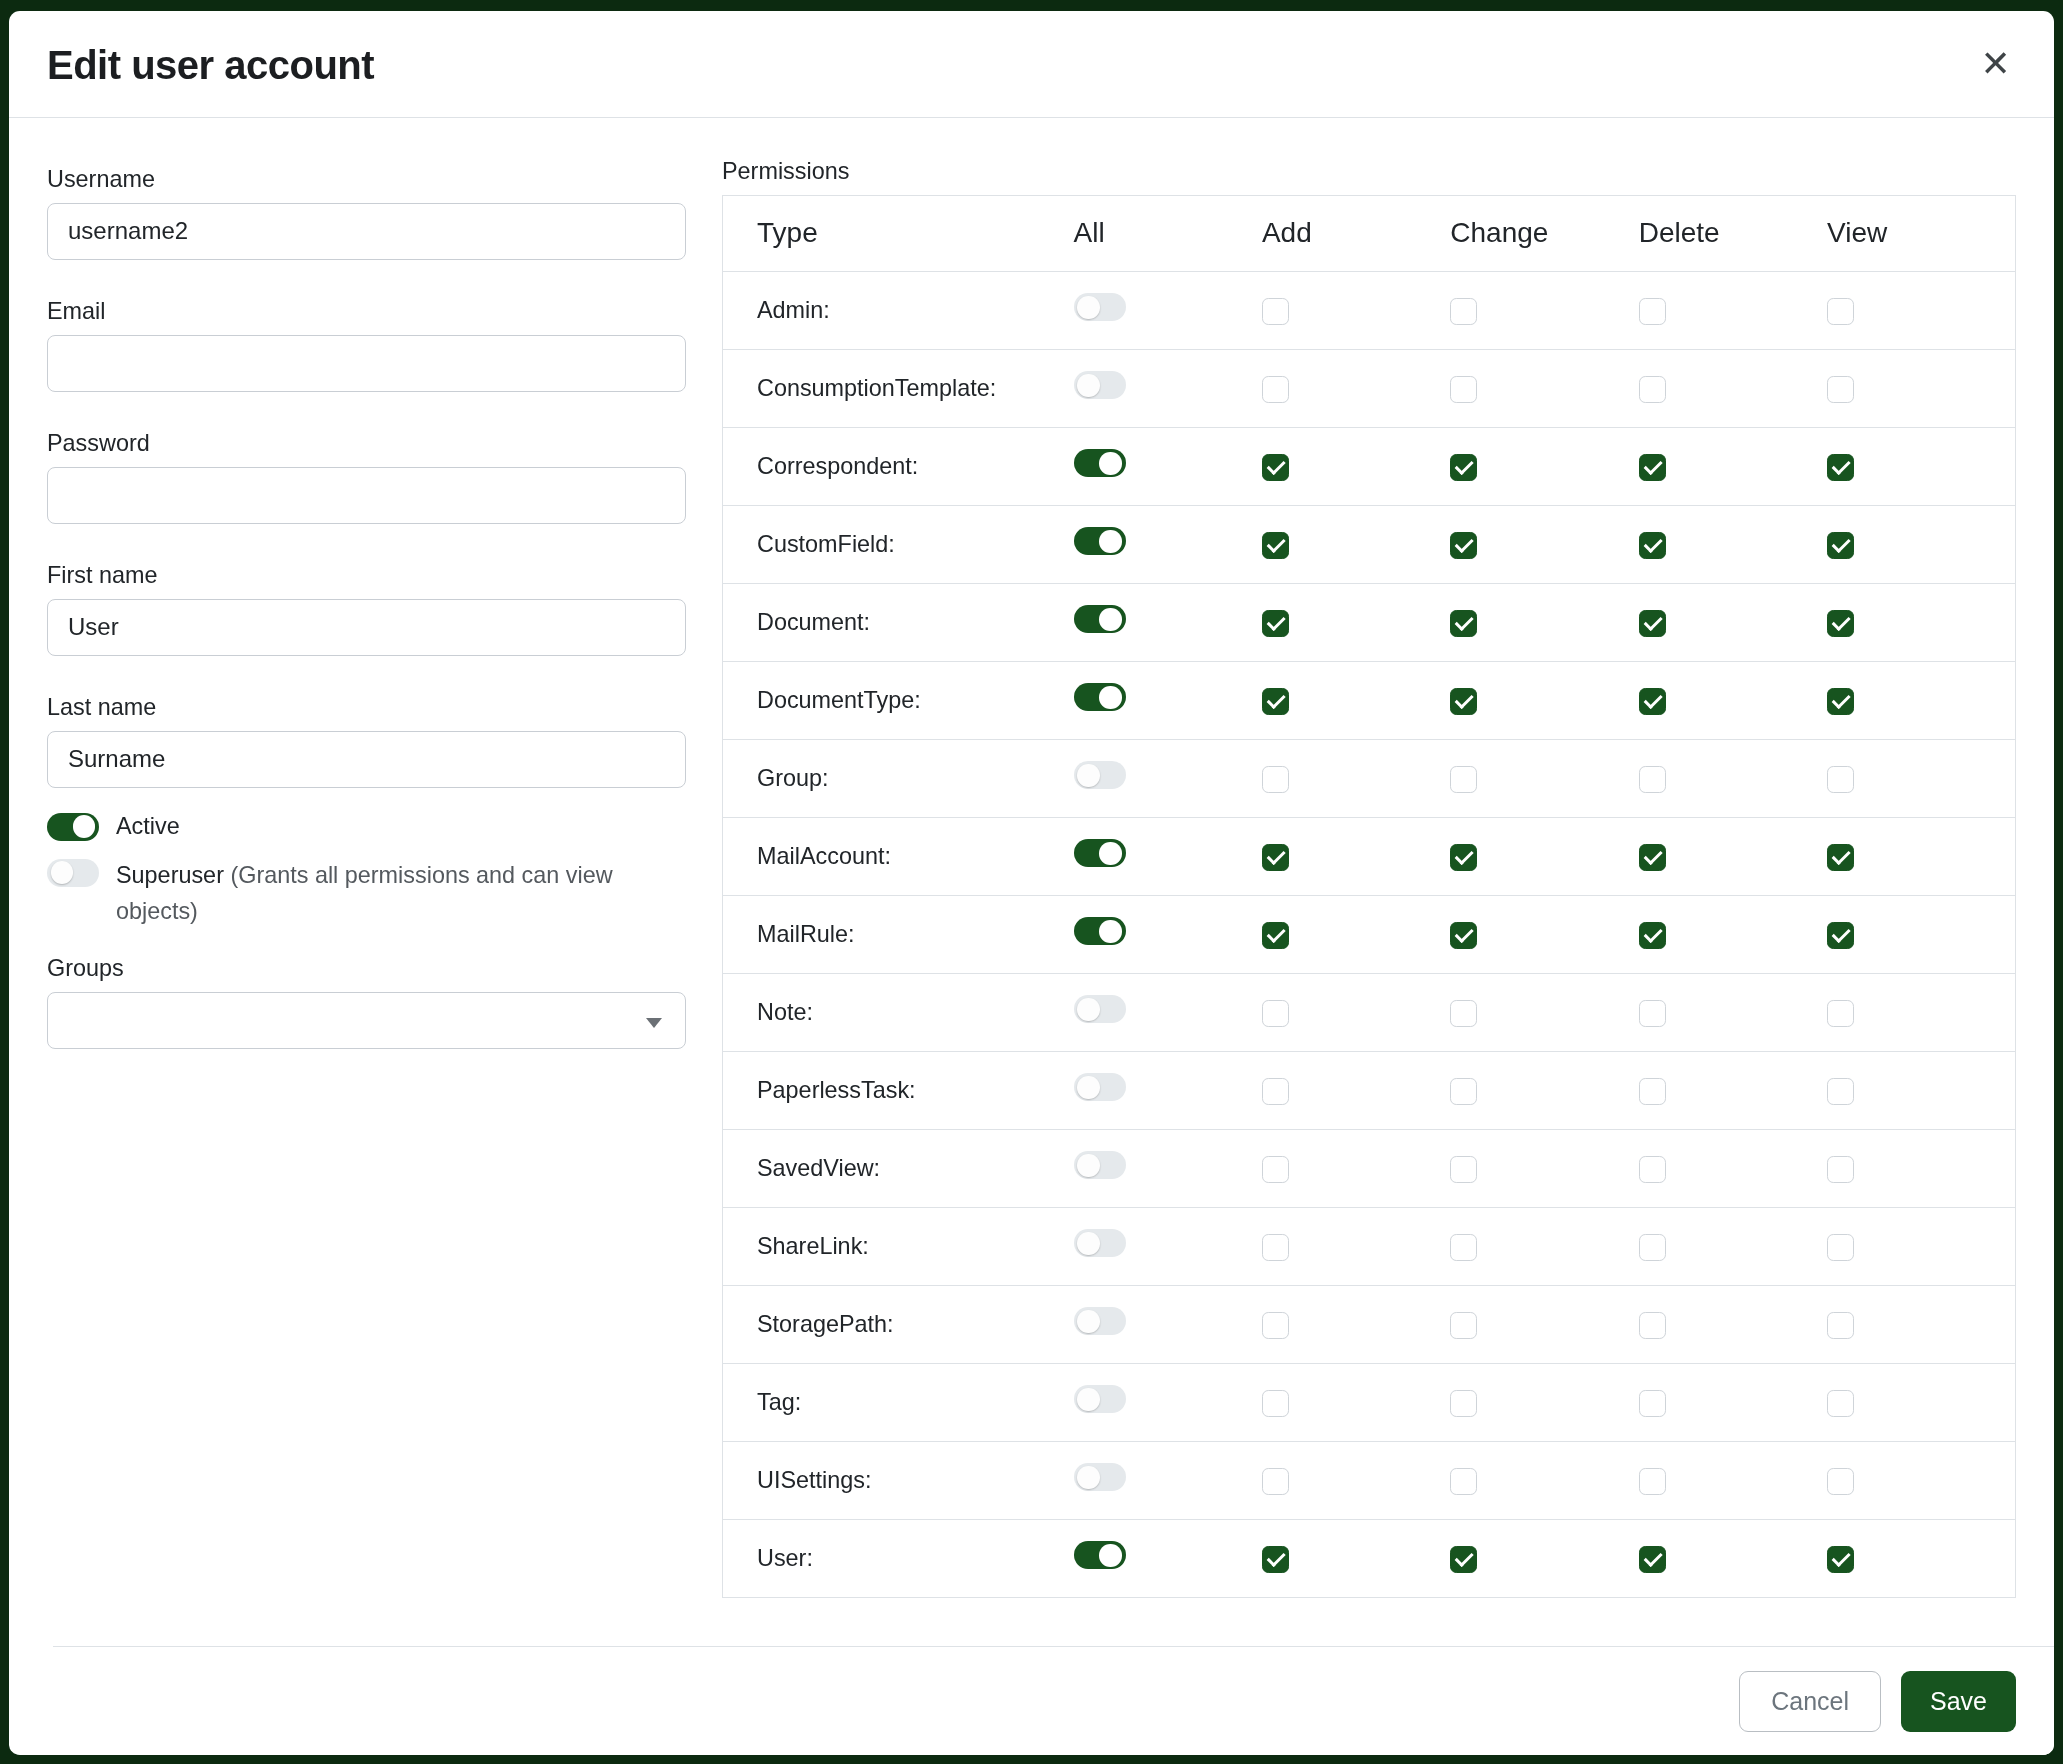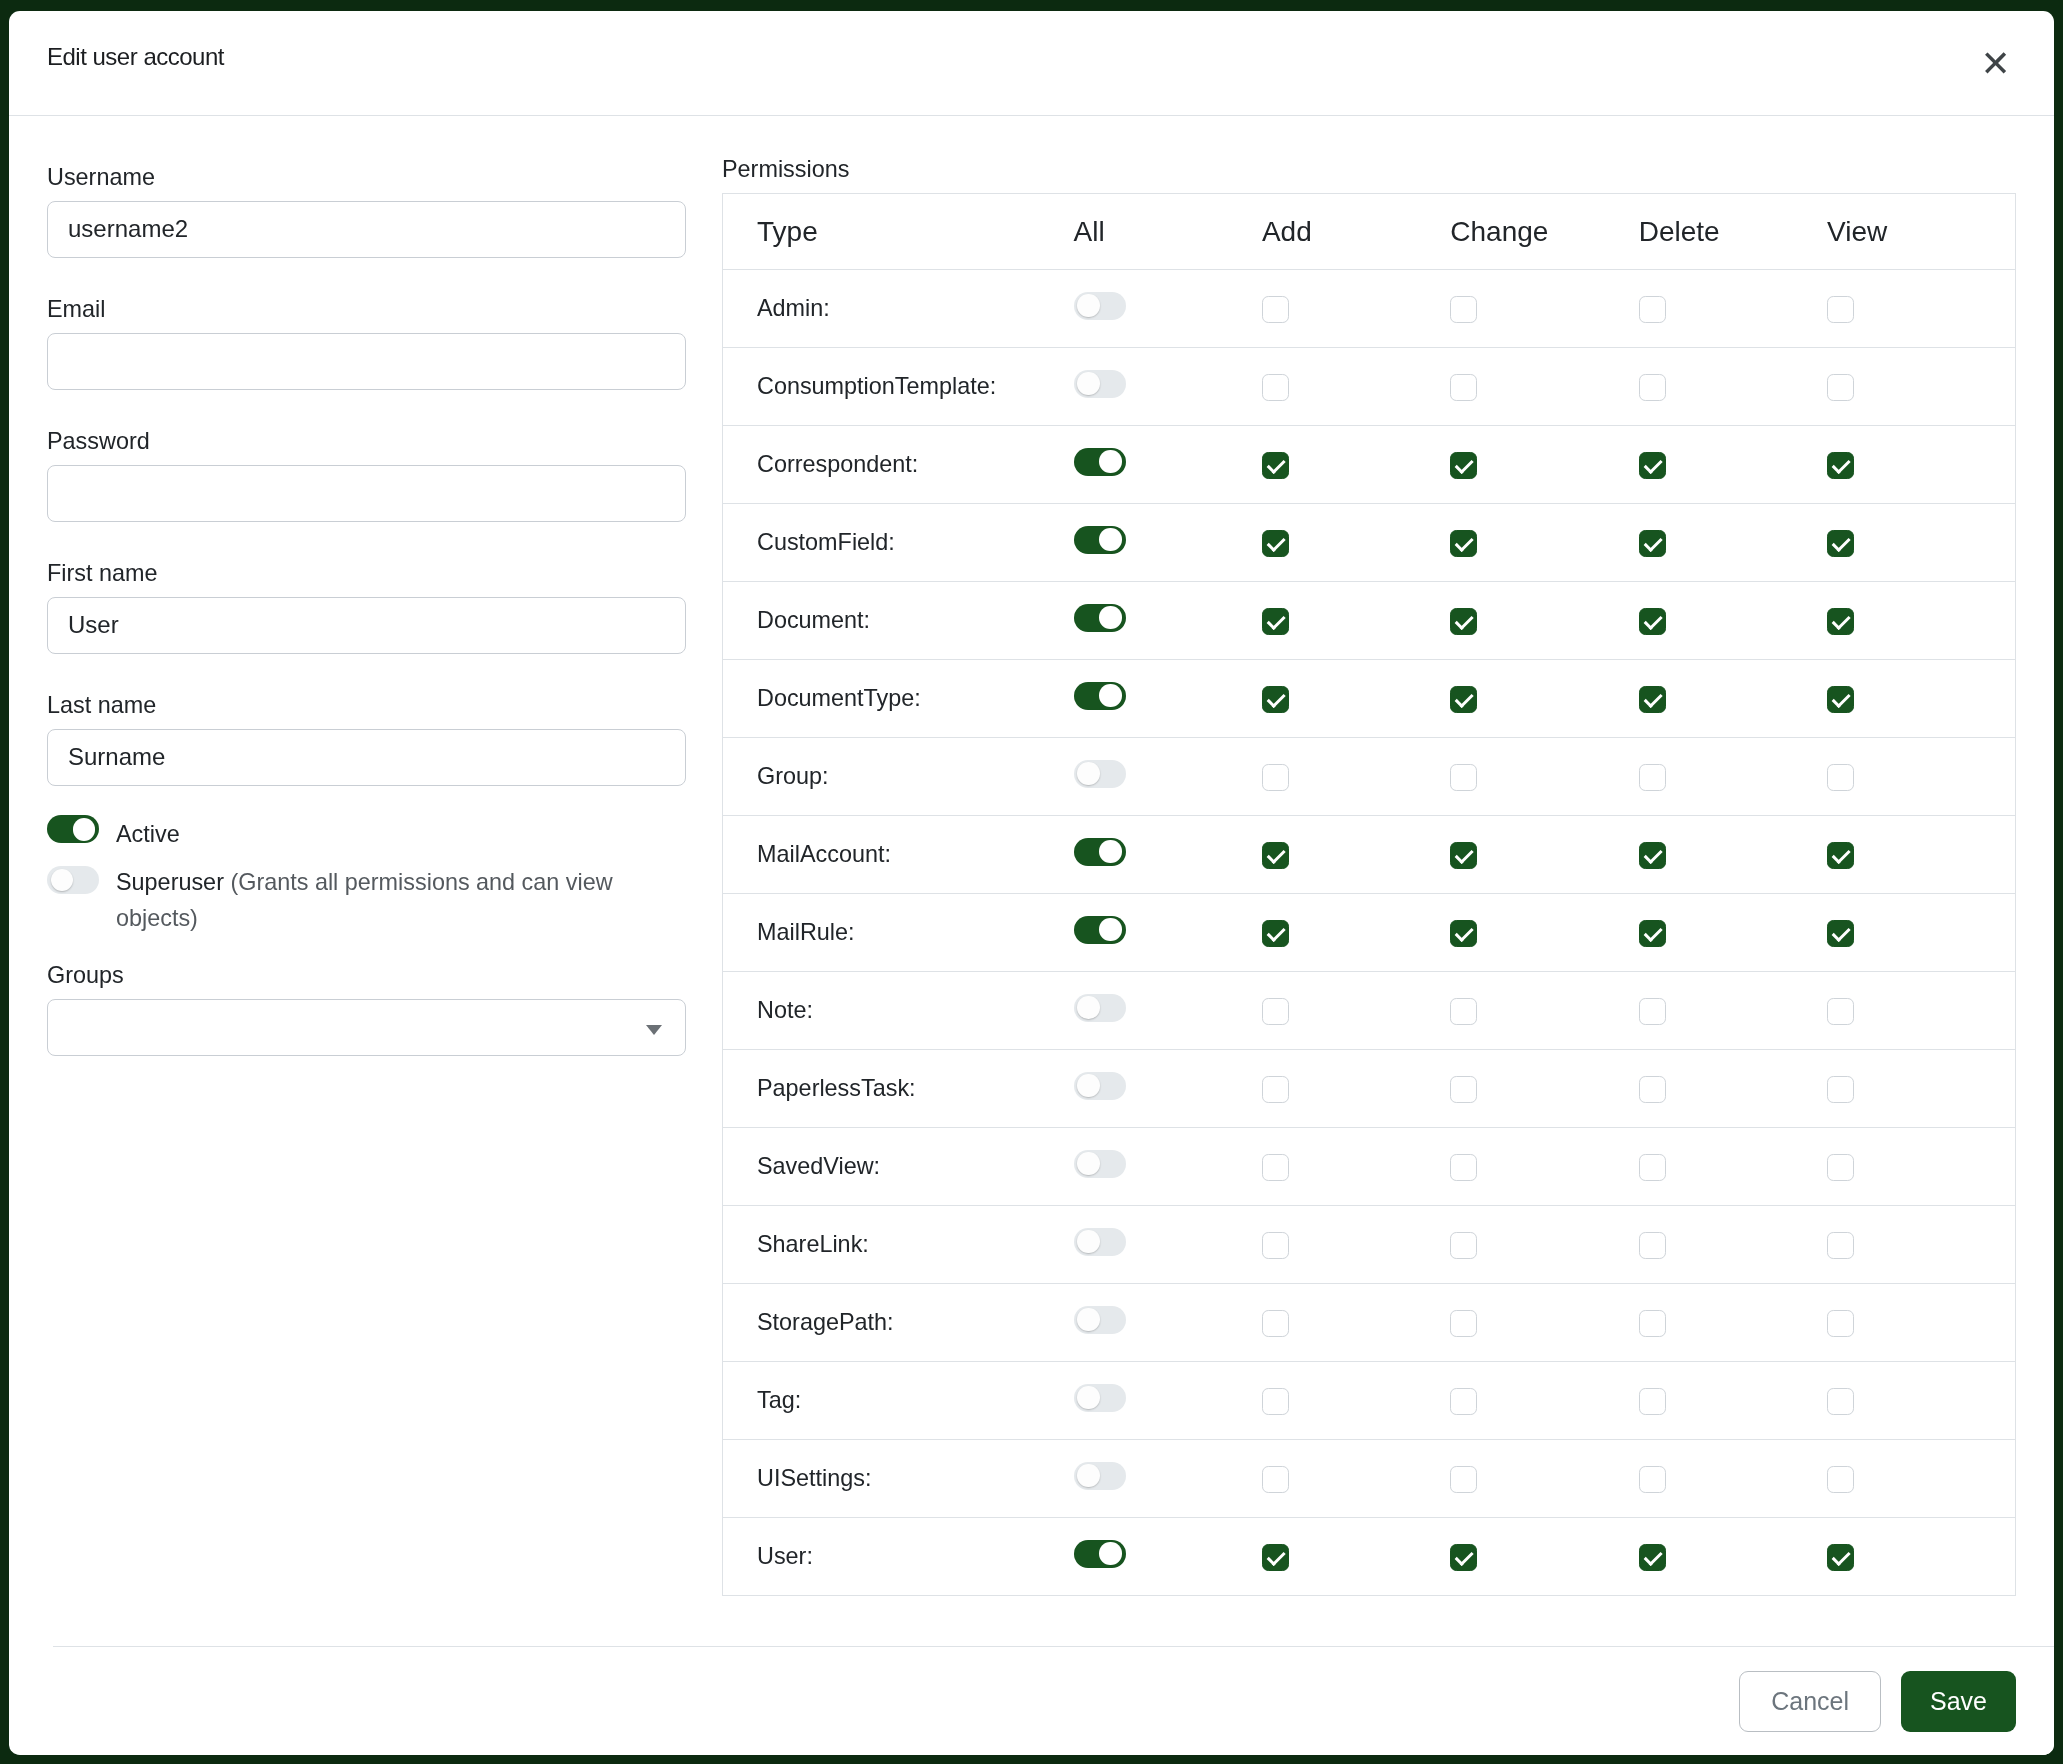--- a/index.html
+++ b/index.html
@@ -20,21 +20,21 @@
   .modal{
     position:absolute;left:9px;top:10.8px;right:9px;bottom:9px;
     background:#fff;border-radius:10.8px;
     display:flex;flex-direction:column;overflow:hidden;
   }
   
   .modal-header{
     display:flex;align-items:flex-start;justify-content:space-between;
     padding:32px 38px 29px 38px;border-bottom:0.9px solid var(--border);
   }
-  .modal-title{font-size:24px;font-weight:400;letter-spacing:-0.5px;color:#1c1e21;}
+  .modal-title{font-size:40px;font-weight:700;letter-spacing:-0.5px;color:#1c1e21;}
   .close-btn{
     font-size:36px;line-height:1;color:#3f4447;background:none;border:none;
     cursor:pointer;padding:3.6px 5.4px;font-family:inherit;
   }
   
   .modal-body{
     flex:1;display:flex;gap:36px;padding:40px 38px 0 38px;overflow:hidden;
   }
   .left-col{width:639px;flex:none;}
   .right-col{flex:1;min-width:0;}
@@ -52,21 +52,21 @@
   }
   .toggle.on{background:var(--primary);}
   .toggle.off{background:#e5e9ec;}
   .toggle .knob{
     position:absolute;top:2.7px;width:22.5px;height:22.5px;border-radius:50%;background:#fff;
   }
   .toggle.on .knob{right:3.6px;}
   .toggle.off .knob{left:3.6px;background:#fdfdfd;box-shadow:0 0.9px 1.8px rgba(0,0,0,.22);}
   .switch-row{display:flex;align-items:flex-start;gap:17px;}
   .active-row{margin:25px 0 18px 0;align-items:center;}
-  .switch-label{font-size:23.4px;font-weight:500;margin-top:10px;}
+  .switch-label{font-size:23.4px;font-weight:500;}
   .superuser-row{margin-bottom:25px;}
   .superuser-text{font-size:23.4px;line-height:1.55;max-width:554px;margin-top:-1.8px;}
   .superuser-hint{color:#54595e;font-weight:400;}
   
   .select-box{
     position:relative;width:100%;height:57px;border:1.4px solid var(--input-border);
     border-radius:8px;background:#fff;cursor:pointer;
   }
   .chevron-down{
     position:absolute;right:23.4px;top:25px;width:0;height:0;

